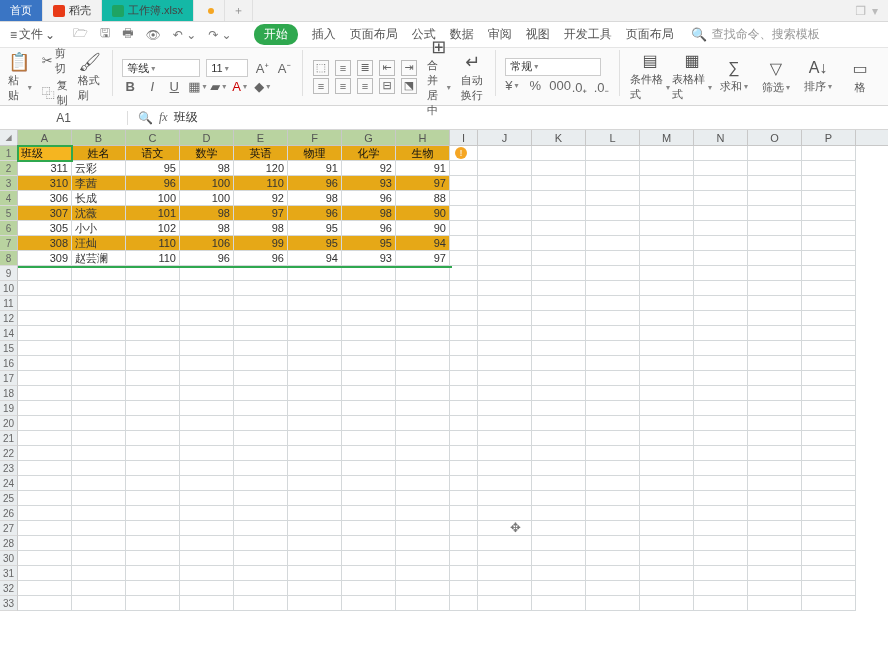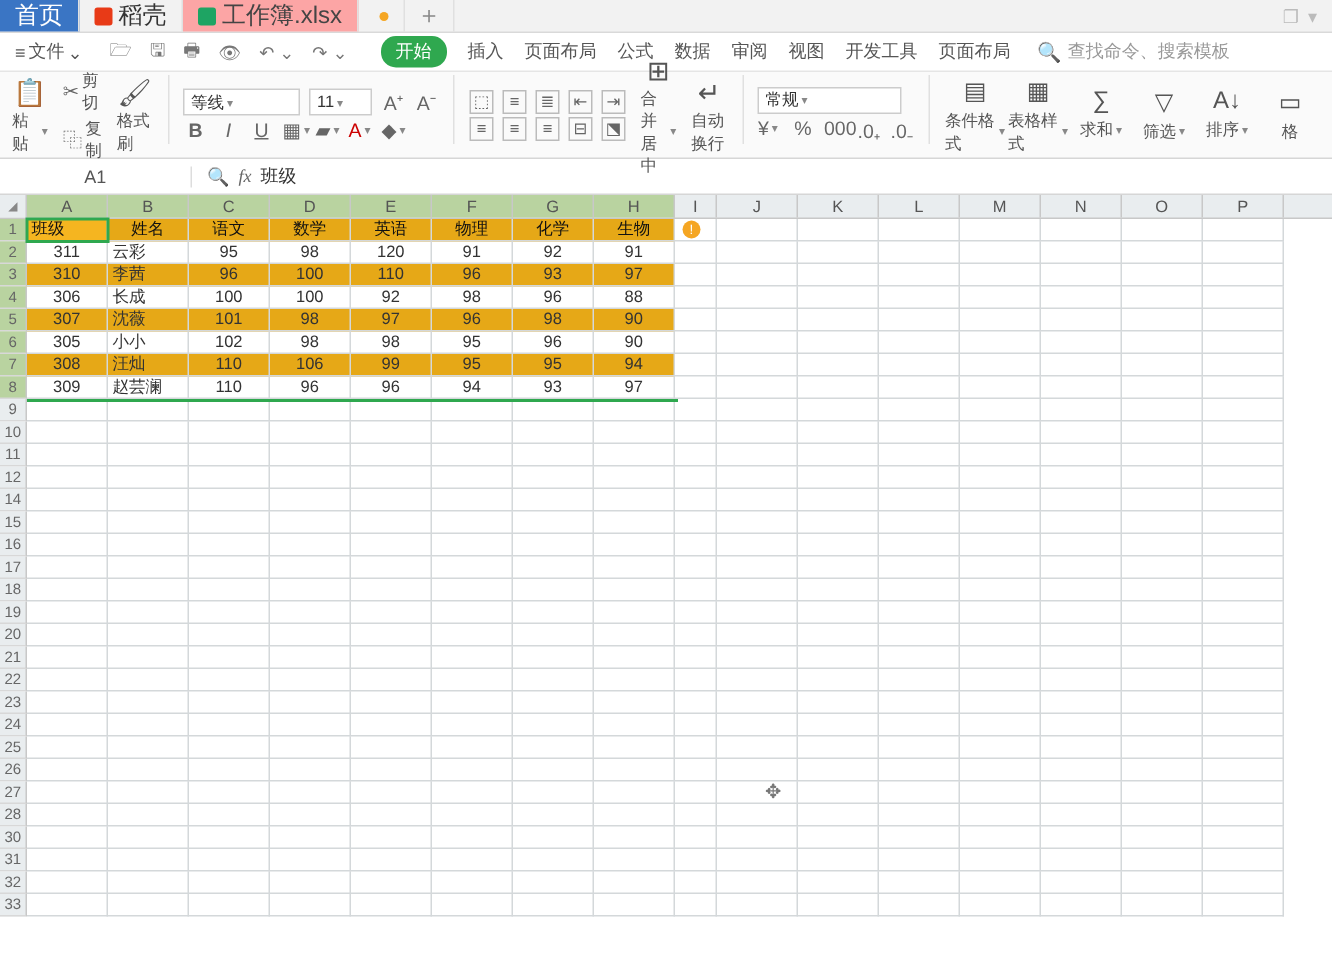--- a/index.html
+++ b/index.html
@@ -1,20 +1,20 @@
 <!DOCTYPE html>
 <html><head>
 <meta charset="utf-8">
 <style>
 html,body{margin:0;padding:0;font-family:"Microsoft YaHei",Arial,sans-serif;font-size:12px;color:#333;background:#fff;width:888px;height:645px;overflow:hidden}
 *{box-sizing:border-box}
 .tabs{height:22px;background:#f2f2f2;display:flex;align-items:stretch;border-bottom:1px solid #d9d9d9}
-.tab{display:flex;align-items:center;padding:0 10px;font-size:16px;border-right:1px solid #e0e0e0;gap:4px}
+.tab{display:flex;align-items:center;padding:0 10px;font-size:11px;border-right:1px solid #e0e0e0;gap:4px}
 .tab.home{background:#3a75c4;color:#fff}
-.tab.wb{background:#fca5a5;color:#444}
+.tab.wb{background:#14b8a6;color:#444}
 .tab .ico{width:12px;height:12px;border-radius:2px}
 .tab .ico.dk{background:#e83a17}
 .tab .ico.wb{background:#1ea463}
 .tab.plus{padding:0 8px;color:#888}
 .dot{width:6px;height:6px;border-radius:50%;background:#f5a623;margin-left:4px}
 .side-ind{margin-left:auto;display:flex;align-items:center;gap:6px;padding:0 10px;color:#bbb}
 .ribbon-row{height:26px;background:#fff;display:flex;align-items:center;padding:0 6px;border-bottom:1px solid #e5e5e5;gap:8px;font-size:12px}
 .menu-btn{display:flex;align-items:center;gap:2px;color:#555;padding:0 4px}
 .qat{display:flex;align-items:center;gap:12px;padding-left:6px}
 .qat .i{color:#777}
@@ -53,21 +53,21 @@
 .ch{border-right:1px solid #c8c8c8;text-align:center;font-size:11px;color:#555;line-height:16px}
 .ch.sel{background:#b9d3a0}
 .rows{}
 .rw{display:flex;height:15px}
 .rh{width:18px;background:#e9edef;border-right:1px solid #c8c8c8;border-bottom:1px solid #d8d8d8;text-align:center;font-size:10px;color:#666;line-height:15px}
 .rh.sel{background:#b9d3a0}
 .cell{border-right:1px solid #d4d8da;border-bottom:1px solid #d4d8da;font-size:11px;padding:0 3px;line-height:15px;overflow:hidden;white-space:nowrap}
 .cA{width:54px}.cB{width:54px}.cC{width:54px}.cD{width:54px}.cE{width:54px}.cF{width:54px}.cG{width:54px}.cH{width:54px}.cI{width:28px}.cJ{width:54px}.cK{width:54px}.cL{width:54px}.cM{width:54px}.cN{width:54px}.cO{width:54px}.cP{width:54px}
 .hdr-cell{background:#e6a817;color:#111;text-align:center}
 .cA.hdr-cell{text-align:left;background:#f5b520}
-.data-num{text-align:center}
+.data-num{text-align:right}
 .data-txt{text-align:left}
 .alt{background:#e6a817}
 .sel-outline{outline:2px solid #2fa84f;outline-offset:-1px;position:relative}
 .sel-bottom{position:absolute;border-bottom:2px solid #2fa84f;width:434px;left:18px;top:calc(16px + 15px*8);height:0}
 .badge{width:12px;height:12px;border-radius:50%;background:#f5a623;color:#fff;font-size:9px;display:flex;align-items:center;justify-content:center;margin-left:2px;margin-top:1px}
 .cursor{position:absolute;left:510px;top:390px;font-size:13px;color:#777}
 </style>
 </head>
 <body>
 

